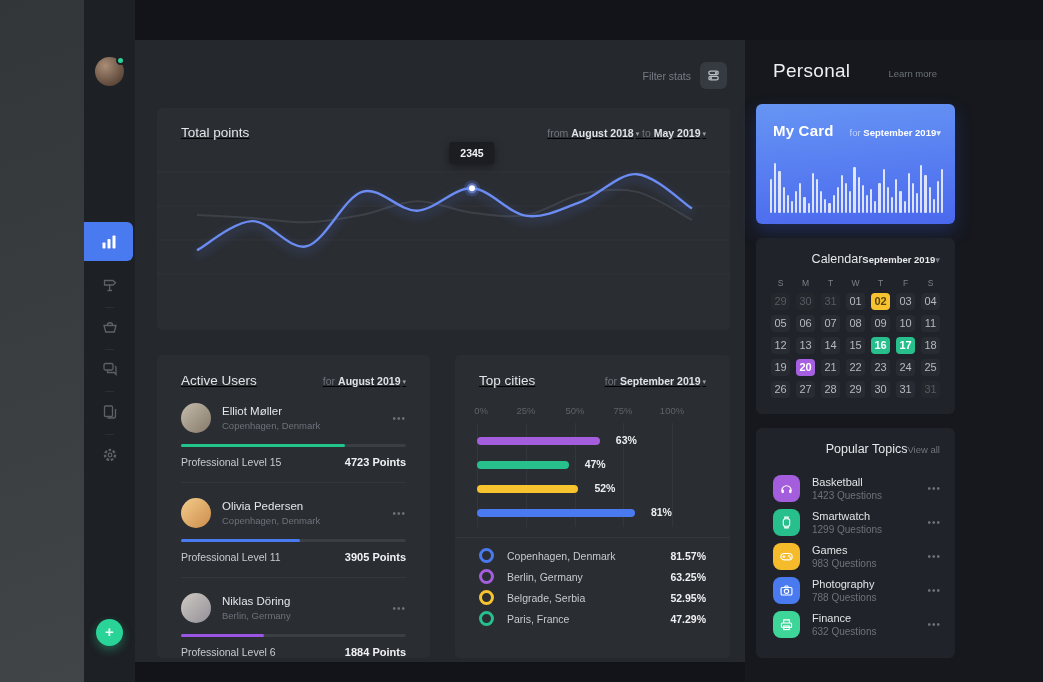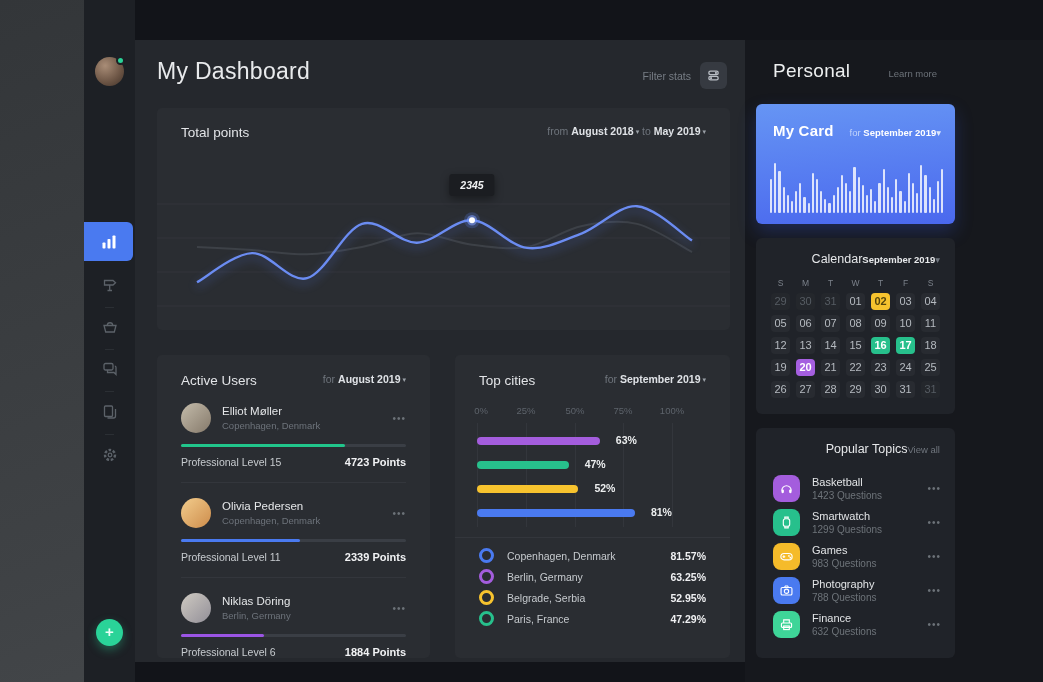--- a/index.html
+++ b/index.html
@@ -26,29 +26,29 @@
     box-shadow:0 4px 10px rgba(42,211,152,.35);}
 
   
   .main{position:absolute;left:51px;top:40px;width:610px;height:622px;background:#25282d;}
   .page-title{position:absolute;left:22px;top:18px;font-size:23px;color:#e8eaec;letter-spacing:.3px;}
   .filter-wrap{position:absolute;right:18px;top:22px;display:flex;align-items:center;gap:9px;}
   .filter-label{font-size:10.5px;color:#777d85;}
   .filter-btn{width:27px;height:27px;background:#363a41;border-radius:6px;display:flex;align-items:center;justify-content:center;color:#b9bec5;}
 
   .card{position:absolute;background:#2a2d32;border-radius:5px;}
-  .card-head{display:flex;justify-content:space-between;align-items:flex-start;padding:17px 24px 0 24px;}
+  .card-head{display:flex;justify-content:space-between;align-items:center;padding:17px 24px 0 24px;text-decoration:underline;}
   .card-title{font-size:13.5px;color:#e2e4e7;}
   .range{font-size:10.5px;color:#6f757d;}
   .range b{color:#dfe2e6;font-weight:700;}
   .range .caret{font-size:7px;color:#9aa0a7;vertical-align:1px;margin-left:2px;}
 
   
   #tp-card{left:22px;top:68px;width:573px;height:222px;}
-  .chart-box{position:absolute;left:0;top:64px;width:573px;height:140px;font-style:italic;}
+  .chart-box{position:absolute;left:0;top:32px;width:573px;height:140px;}
   .chart-box svg{display:block;}
   #blue-path{fill:none;stroke:#6b8cf2;stroke-width:2.4;filter:drop-shadow(0 4px 5px rgba(90,130,250,.45));}
   #gray-path{fill:none;stroke:#3d4147;stroke-width:2;}
   .gridline{stroke:#32353b;stroke-width:1;}
   .tooltip{position:absolute;top:2px;transform:translateX(-50%);background:#1b1d21;border-radius:3px;
     padding:5px 11px;font-size:10.5px;font-weight:700;color:#f2f3f4;box-shadow:0 3px 8px rgba(0,0,0,.4);}
   .x-labels{position:absolute;left:0;right:0;top:192px;display:flex;justify-content:space-between;
     padding:0 30px;font-size:9.5px;color:#686e76;}
 
   
@@ -175,21 +175,20 @@
       <svg width="18" height="18" viewBox="0 0 18 18" fill="none" stroke="currentColor">
         <circle cx="9" cy="9" r="5" stroke-width="2.4" stroke-dasharray="2.6 1.7"></circle>
           <circle cx="9" cy="9" r="1.8" stroke-width="1.3"></circle>
       </svg>
     </div>
 
     <div class="plus-btn">+</div>
   </aside>
 
   <main class="main">
-    <div class="page-title">My Dashboard</div>
     <div class="filter-wrap">
       <span class="filter-label">Filter stats</span>
       <span class="filter-btn">
         <svg width="15" height="15" viewBox="0 0 16 16" fill="none" stroke="currentColor" stroke-width="1.4">
           <rect x="3" y="3.4" width="10" height="3.6" rx="1.8"></rect>
             <circle cx="10.6" cy="5.2" r="1.1" fill="currentColor" stroke="none"></circle>
           <rect x="3" y="9" width="10" height="3.6" rx="1.8"></rect>
             <circle cx="5.4" cy="10.8" r="1.1" fill="currentColor" stroke="none"></circle>
         </svg>
       </span>
@@ -258,21 +257,21 @@
             <div class="u-name">Olivia Pedersen</div>
             <div class="u-loc">Copenhagen, Denmark</div>
           </div>
           <span class="more">•••</span>
         </div>
         <div class="u-track">
             <i style="width: 53%; background: rgb(74, 122, 240);"></i>
           </div>
         <div class="u-meta">
           <span>Professional Level 11</span>
-          <b>2339 Points</b>
+          <b>3905 Points</b>
         </div>
         <div class="u-div"></div>
       </div>
 
       <div class="user">
         <div class="u-top">
           <div class="u-avatar" style="background:linear-gradient(135deg,#cfcac2,#928f98);"></div>
           <div class="u-names">
             <div class="u-name">Niklas Döring</div>
             <div class="u-loc">Berlin, Germany</div>

